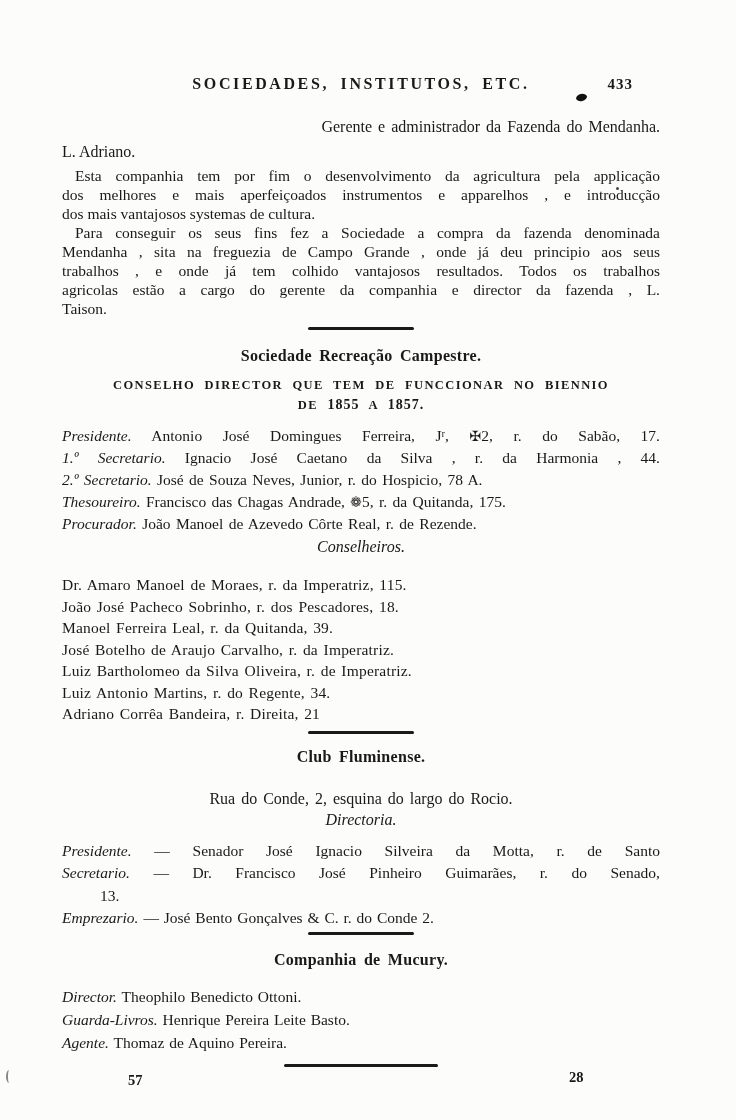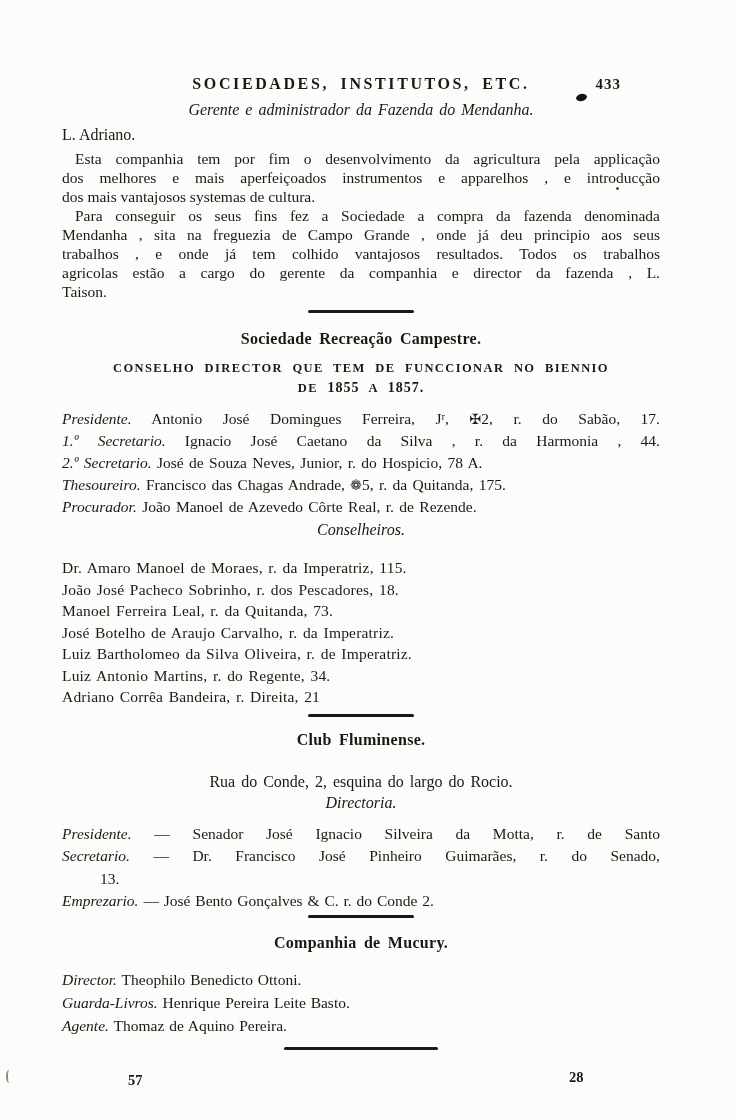--- a/index.html
+++ b/index.html
@@ -11,23 +11,23 @@
     background:#fcfcfa;
     color:#1b1916;
     font-family:"Liberation Serif","DejaVu Serif",serif;
     box-sizing:border-box;
     padding:0 76px 0 62px;
     overflow:hidden;
   }
   
   .running-head{position:relative;margin-top:75px;height:20px;}
   .running-title{text-align:center;font-weight:bold;font-size:16px;letter-spacing:2.6px;word-spacing:5px;}
-  .page-number{position:absolute;right:39px;top:1px;font-weight:bold;font-size:15px;letter-spacing:1px;}
+  .page-number{position:absolute;right:27px;top:1px;font-weight:bold;font-size:15px;letter-spacing:1px;}
   
-  .subtitle{margin-top:6px;text-align:center;font-style:italic;font-size:16px;word-spacing:2px;}
+  .subtitle{margin-top:23px;text-align:right;font-size:16px;word-spacing:2px;}
   .manager{margin-top:7px;font-size:16px;}
   .para{margin-top:5px;font-size:15.5px;line-height:19px;}
   .jl{text-align:justify;text-align-last:justify;}
   .ind{text-indent:13px;}
   .rule{background:#1a1a1a;height:3px;width:106px;margin:9px auto 0;border-radius:2px;}
   .rule.r2{margin-top:6px;}
   .rule.r3{margin-top:2px;}
   .rule.wide{width:154px;margin-top:10px;}
   .sec-title{margin-top:17px;text-align:center;font-weight:bold;font-size:16px;word-spacing:3px;letter-spacing:0.3px;}
   .sec-title.club{margin-top:14px;}
@@ -94,21 +94,21 @@
       <div class="jl"><span class="it">Presidente.</span><span> Antonio José Domingues Ferreira, Jʳ, </span><span class="sym">✠</span><span>2, r. do Sabão, 17.</span></div>
       <div class="jl"><span class="it">1.º Secretario.</span><span> Ignacio José Caetano da Silva , r. da Harmonia , 44.</span></div>
       <div><span class="it">2.º Secretario.</span><span> José de Souza Neves, Junior, r. do Hospicio, 78 A.</span></div>
       <div><span class="it">Thesoureiro.</span><span> Francisco das Chagas Andrade, </span><span class="sym">❁</span><span>5, r. da Quitanda, 175.</span></div>
       <div><span class="it">Procurador.</span><span> João Manoel de Azevedo Côrte Real, r. de Rezende.</span></div>
     </div>
     <div class="ital-head">Conselheiros.</div>
     <div class="list">
       <div>Dr. Amaro Manoel de Moraes, r. da Imperatriz, 115.</div>
       <div>João José Pacheco Sobrinho, r. dos Pescadores, 18.</div>
-      <div>Manoel Ferreira Leal, r. da Quitanda, 73.</div>
+      <div>Manoel Ferreira Leal, r. da Quitanda, 39.</div>
       <div>José Botelho de Araujo Carvalho, r. da Imperatriz.</div>
       <div>Luiz Bartholomeo da Silva Oliveira, r. de Imperatriz.</div>
       <div>Luiz Antonio Martins, r. do Regente, 34.</div>
       <div>Adriano Corrêa Bandeira, r. Direita, 21</div>
     </div>
   </div>
 
   <div class="rule r2"></div>
 
   <div>

